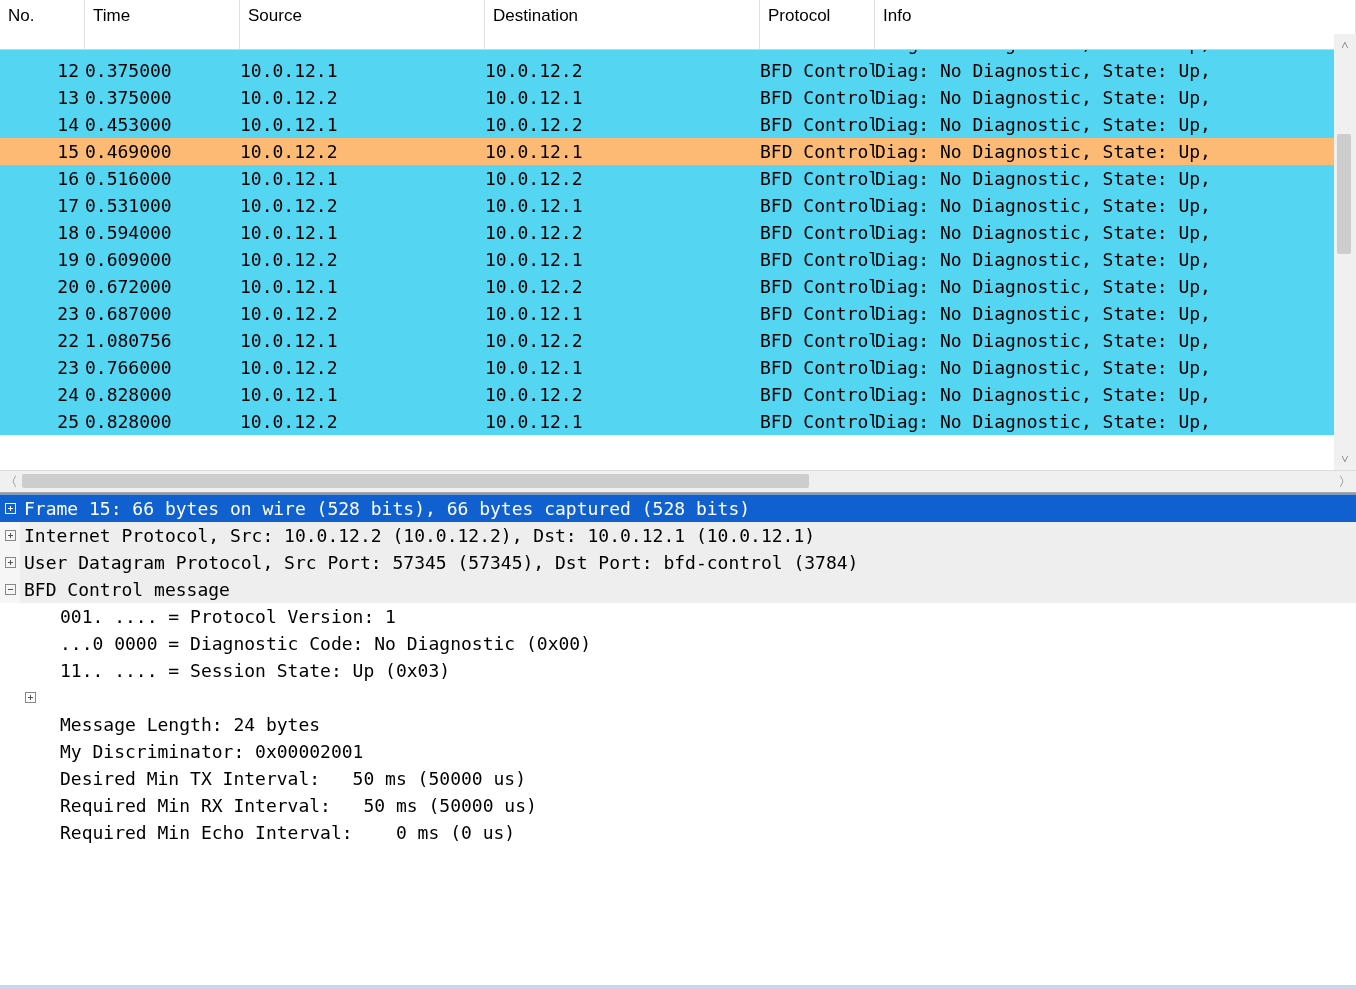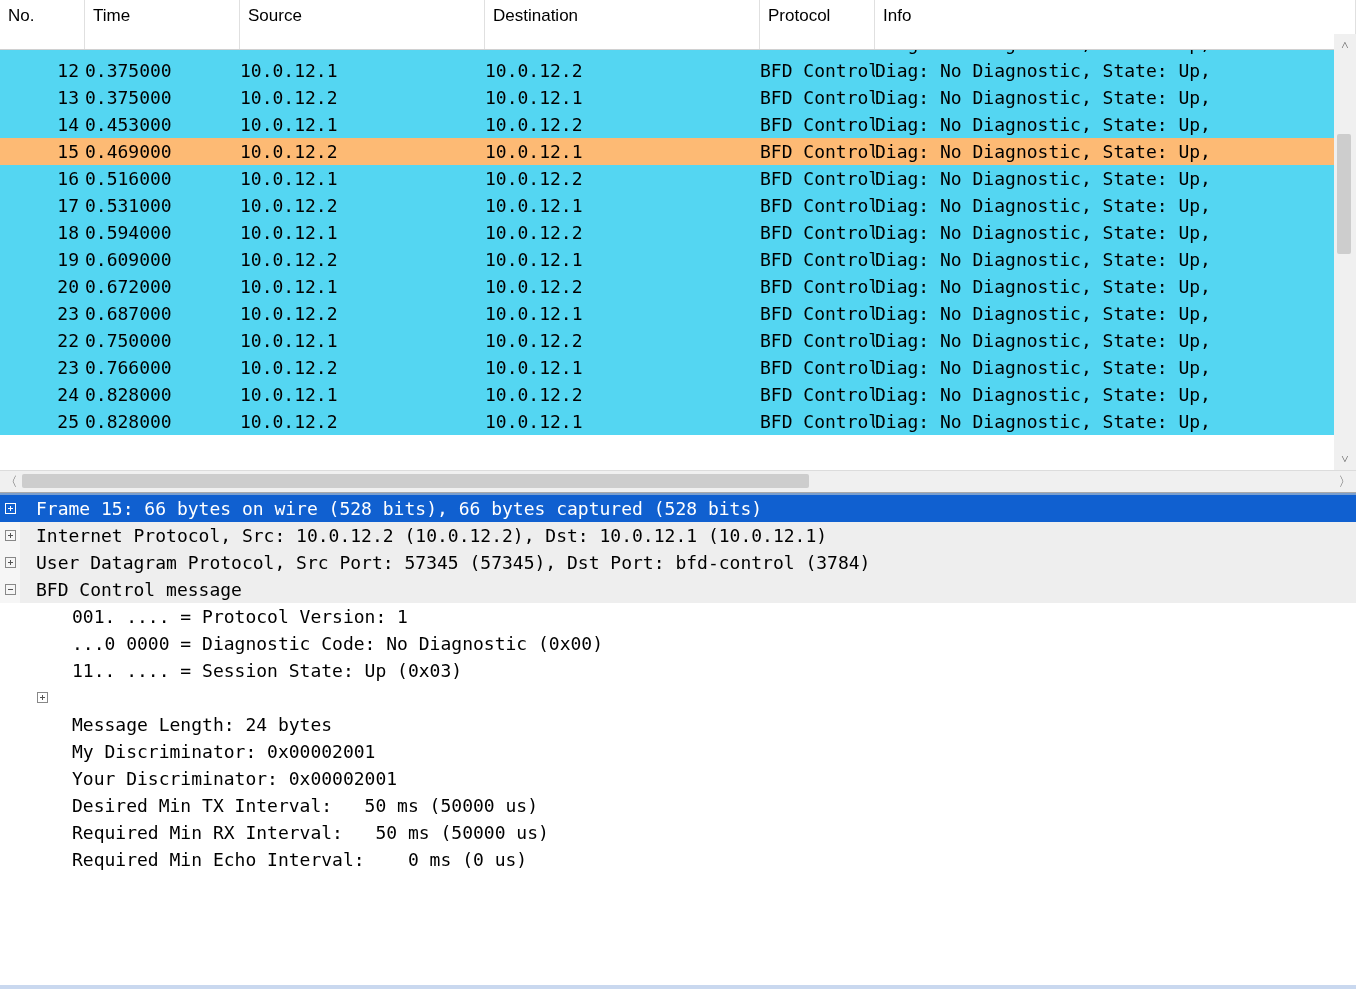--- a/index.html
+++ b/index.html
@@ -30,21 +30,21 @@
   .hscroll .track { flex: 1; height: 22px; position: relative; }
   .hscroll .thumb { position: absolute; left: 0; top: 3px; width: 60%; height: 14px; background: #cdcdcd; border-radius: 2px; }
 
   
   .vscroll { position: absolute; top: 34px; right: 0; width: 22px; bottom: 22px; background: #f0f0f0; }
   .vscroll .arrow { width: 22px; height: 22px; display:flex; align-items:center; justify-content:center; color:#666; font-size:13px; }
   .vscroll .thumb { position:absolute; top: 100px; left:3px; width:14px; height: 120px; background:#cdcdcd; border-radius:2px; }
 
   
   .detail-pane { width: 1356px; height: 490px; background:#fff; font-family: "Lucida Console","Consolas",monospace; font-size:18px; overflow:hidden; border-top: 2px solid #7a9fcf; }
-  .tree-line { display:flex; align-items:flex-start; height:27px; line-height:27px; white-space:pre;gap:12px; }
+  .tree-line { display:flex; align-items:flex-start; height:27px; line-height:27px; white-space:pre; }
   .tree-line .tw { width:20px; text-align:center; flex-shrink:0; font-family: Arial, sans-serif; font-size:13px; background:#f6f6f6; }
   .tree-line.selected { background:#1060d0; color:#fff; }
   .tree-line.selected .tw { background:#1060d0; color:#fff; }
   .tree-line.header { background:#eeeeee; }
   .tree-line .txt { padding-left:4px; }
   .indent1 .txt { padding-left: 40px; }
   .indent2 .txt { padding-left: 24px; }
   .indent1 .tw, .indent2 .tw { background:#fff; }
 
   .box { display:inline-block; width:11px; height:11px; border:1px solid #888; position:relative; top:1px; }
@@ -77,21 +77,21 @@
         <div class="packet-row cyan"><span class="col col-no">12</span><span class="col col-time">0.375000</span><span class="col col-src">10.0.12.1</span><span class="col col-dst">10.0.12.2</span><span class="col col-prot">BFD Control </span><span class="col col-info">Diag: No Diagnostic, State: Up,</span></div>
         <div class="packet-row cyan"><span class="col col-no">13</span><span class="col col-time">0.375000</span><span class="col col-src">10.0.12.2</span><span class="col col-dst">10.0.12.1</span><span class="col col-prot">BFD Control </span><span class="col col-info">Diag: No Diagnostic, State: Up,</span></div>
         <div class="packet-row cyan"><span class="col col-no">14</span><span class="col col-time">0.453000</span><span class="col col-src">10.0.12.1</span><span class="col col-dst">10.0.12.2</span><span class="col col-prot">BFD Control </span><span class="col col-info">Diag: No Diagnostic, State: Up,</span></div>
         <div class="packet-row sel"><span class="col col-no">15</span><span class="col col-time">0.469000</span><span class="col col-src">10.0.12.2</span><span class="col col-dst">10.0.12.1</span><span class="col col-prot">BFD Control </span><span class="col col-info">Diag: No Diagnostic, State: Up,</span></div>
         <div class="packet-row cyan"><span class="col col-no">16</span><span class="col col-time">0.516000</span><span class="col col-src">10.0.12.1</span><span class="col col-dst">10.0.12.2</span><span class="col col-prot">BFD Control </span><span class="col col-info">Diag: No Diagnostic, State: Up,</span></div>
         <div class="packet-row cyan"><span class="col col-no">17</span><span class="col col-time">0.531000</span><span class="col col-src">10.0.12.2</span><span class="col col-dst">10.0.12.1</span><span class="col col-prot">BFD Control </span><span class="col col-info">Diag: No Diagnostic, State: Up,</span></div>
         <div class="packet-row cyan"><span class="col col-no">18</span><span class="col col-time">0.594000</span><span class="col col-src">10.0.12.1</span><span class="col col-dst">10.0.12.2</span><span class="col col-prot">BFD Control </span><span class="col col-info">Diag: No Diagnostic, State: Up,</span></div>
         <div class="packet-row cyan"><span class="col col-no">19</span><span class="col col-time">0.609000</span><span class="col col-src">10.0.12.2</span><span class="col col-dst">10.0.12.1</span><span class="col col-prot">BFD Control </span><span class="col col-info">Diag: No Diagnostic, State: Up,</span></div>
         <div class="packet-row cyan"><span class="col col-no">20</span><span class="col col-time">0.672000</span><span class="col col-src">10.0.12.1</span><span class="col col-dst">10.0.12.2</span><span class="col col-prot">BFD Control </span><span class="col col-info">Diag: No Diagnostic, State: Up,</span></div>
         <div class="packet-row cyan"><span class="col col-no">23</span><span class="col col-time">0.687000</span><span class="col col-src">10.0.12.2</span><span class="col col-dst">10.0.12.1</span><span class="col col-prot">BFD Control </span><span class="col col-info">Diag: No Diagnostic, State: Up,</span></div>
-        <div class="packet-row cyan"><span class="col col-no">22</span><span class="col col-time">0.750000</span><span class="col col-src">10.0.12.1</span><span class="col col-dst">10.0.12.2</span><span class="col col-prot">BFD Control </span><span class="col col-info">Diag: No Diagnostic, State: Up,</span></div>
+        <div class="packet-row cyan"><span class="col col-no">22</span><span class="col col-time">1.080756</span><span class="col col-src">10.0.12.1</span><span class="col col-dst">10.0.12.2</span><span class="col col-prot">BFD Control </span><span class="col col-info">Diag: No Diagnostic, State: Up,</span></div>
         <div class="packet-row cyan"><span class="col col-no">23</span><span class="col col-time">0.766000</span><span class="col col-src">10.0.12.2</span><span class="col col-dst">10.0.12.1</span><span class="col col-prot">BFD Control </span><span class="col col-info">Diag: No Diagnostic, State: Up,</span></div>
         <div class="packet-row cyan"><span class="col col-no">24</span><span class="col col-time">0.828000</span><span class="col col-src">10.0.12.1</span><span class="col col-dst">10.0.12.2</span><span class="col col-prot">BFD Control </span><span class="col col-info">Diag: No Diagnostic, State: Up,</span></div>
         <div class="packet-row cyan"><span class="col col-no">25</span><span class="col col-time">0.828000</span><span class="col col-src">10.0.12.2</span><span class="col col-dst">10.0.12.1</span><span class="col col-prot">BFD Control </span><span class="col col-info">Diag: No Diagnostic, State: Up,</span></div>
       </div>
   </div>
 
   <div class="vscroll">
     <div class="arrow">˄</div>
     <div class="thumb"></div>
     <div class="arrow" style="position:absolute;bottom:0;">˅</div>
@@ -150,24 +150,20 @@
   <div class="tree-line indent1">
     <span class="tw"></span>
     <span class="txt">Message Length: 24 bytes</span>
   </div>
   <div class="tree-line indent1">
     <span class="tw"></span>
     <span class="txt">My Discriminator: 0x00002001</span>
   </div>
   <div class="tree-line indent1">
     <span class="tw"></span>
-    <span class="txt">Your Discriminator: 0x00002001</span>
-  </div>
-  <div class="tree-line indent1">
-    <span class="tw"></span>
     <span class="txt">Desired Min TX Interval:   50 ms (50000 us)</span>
   </div>
   <div class="tree-line indent1">
     <span class="tw"></span>
     <span class="txt">Required Min RX Interval:   50 ms (50000 us)</span>
   </div>
   <div class="tree-line indent1">
     <span class="tw"></span>
     <span class="txt">Required Min Echo Interval:    0 ms (0 us)</span>
   </div>

